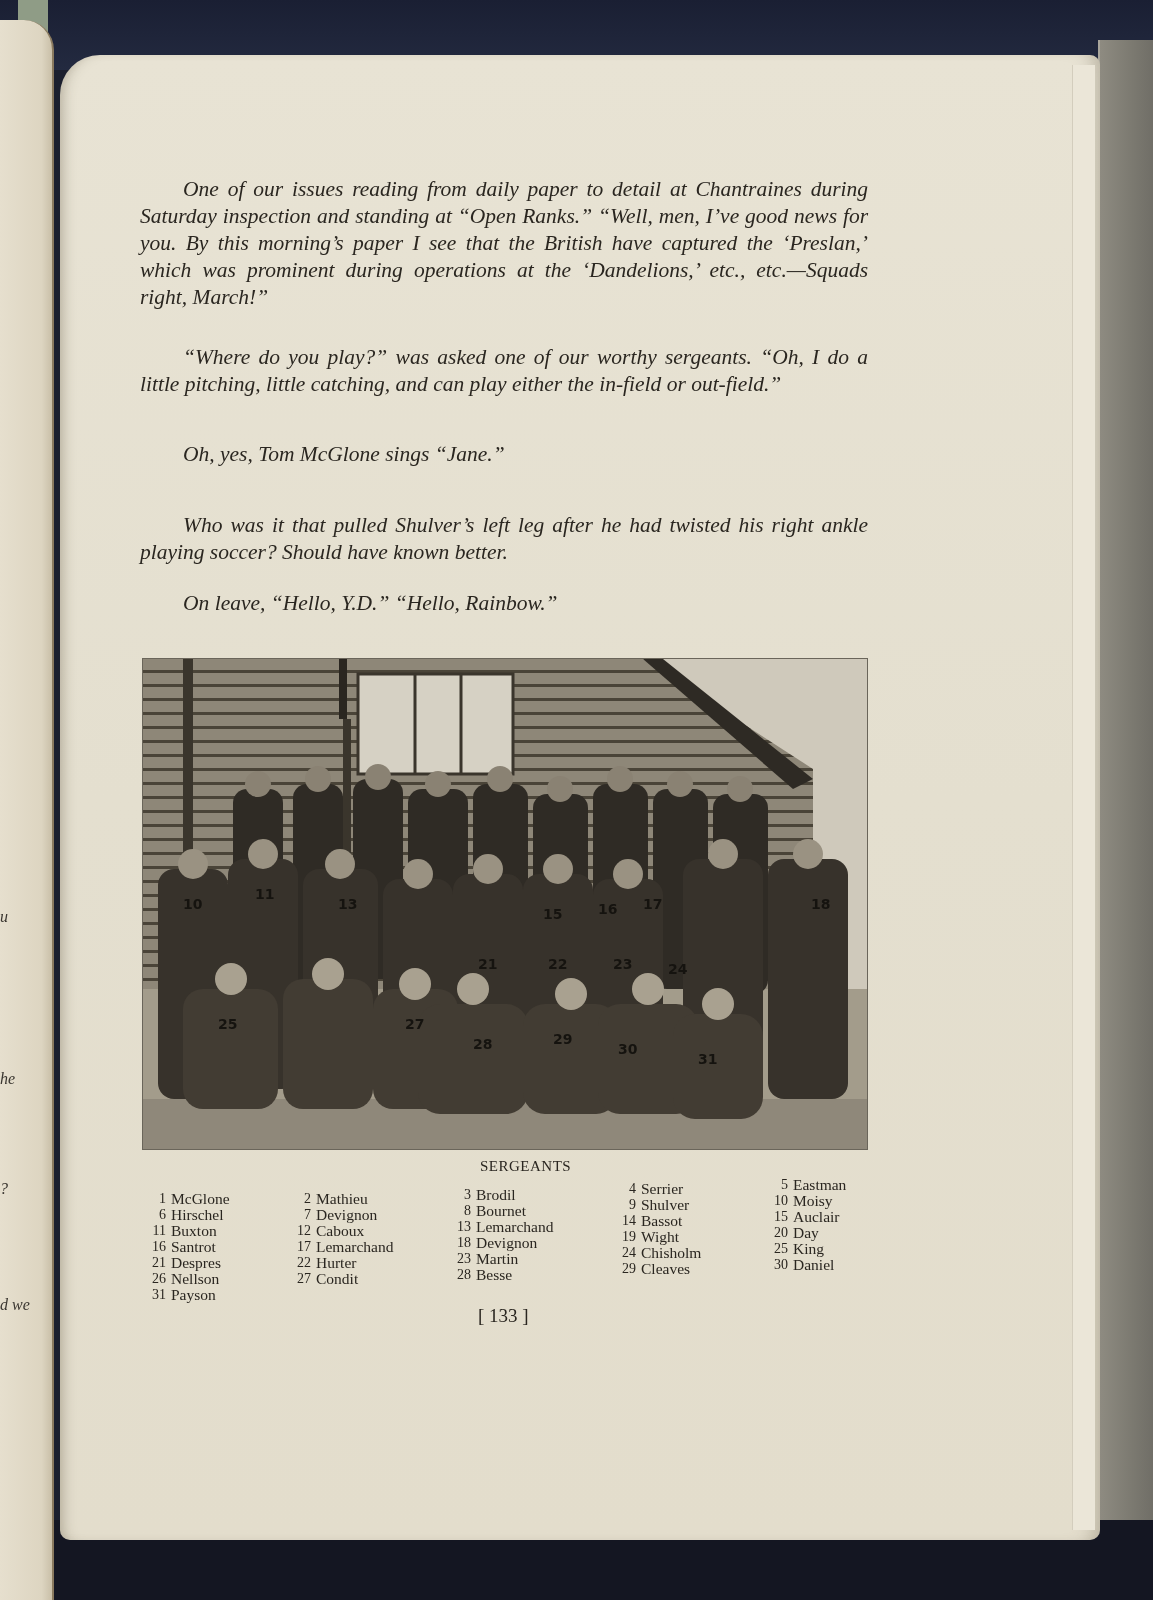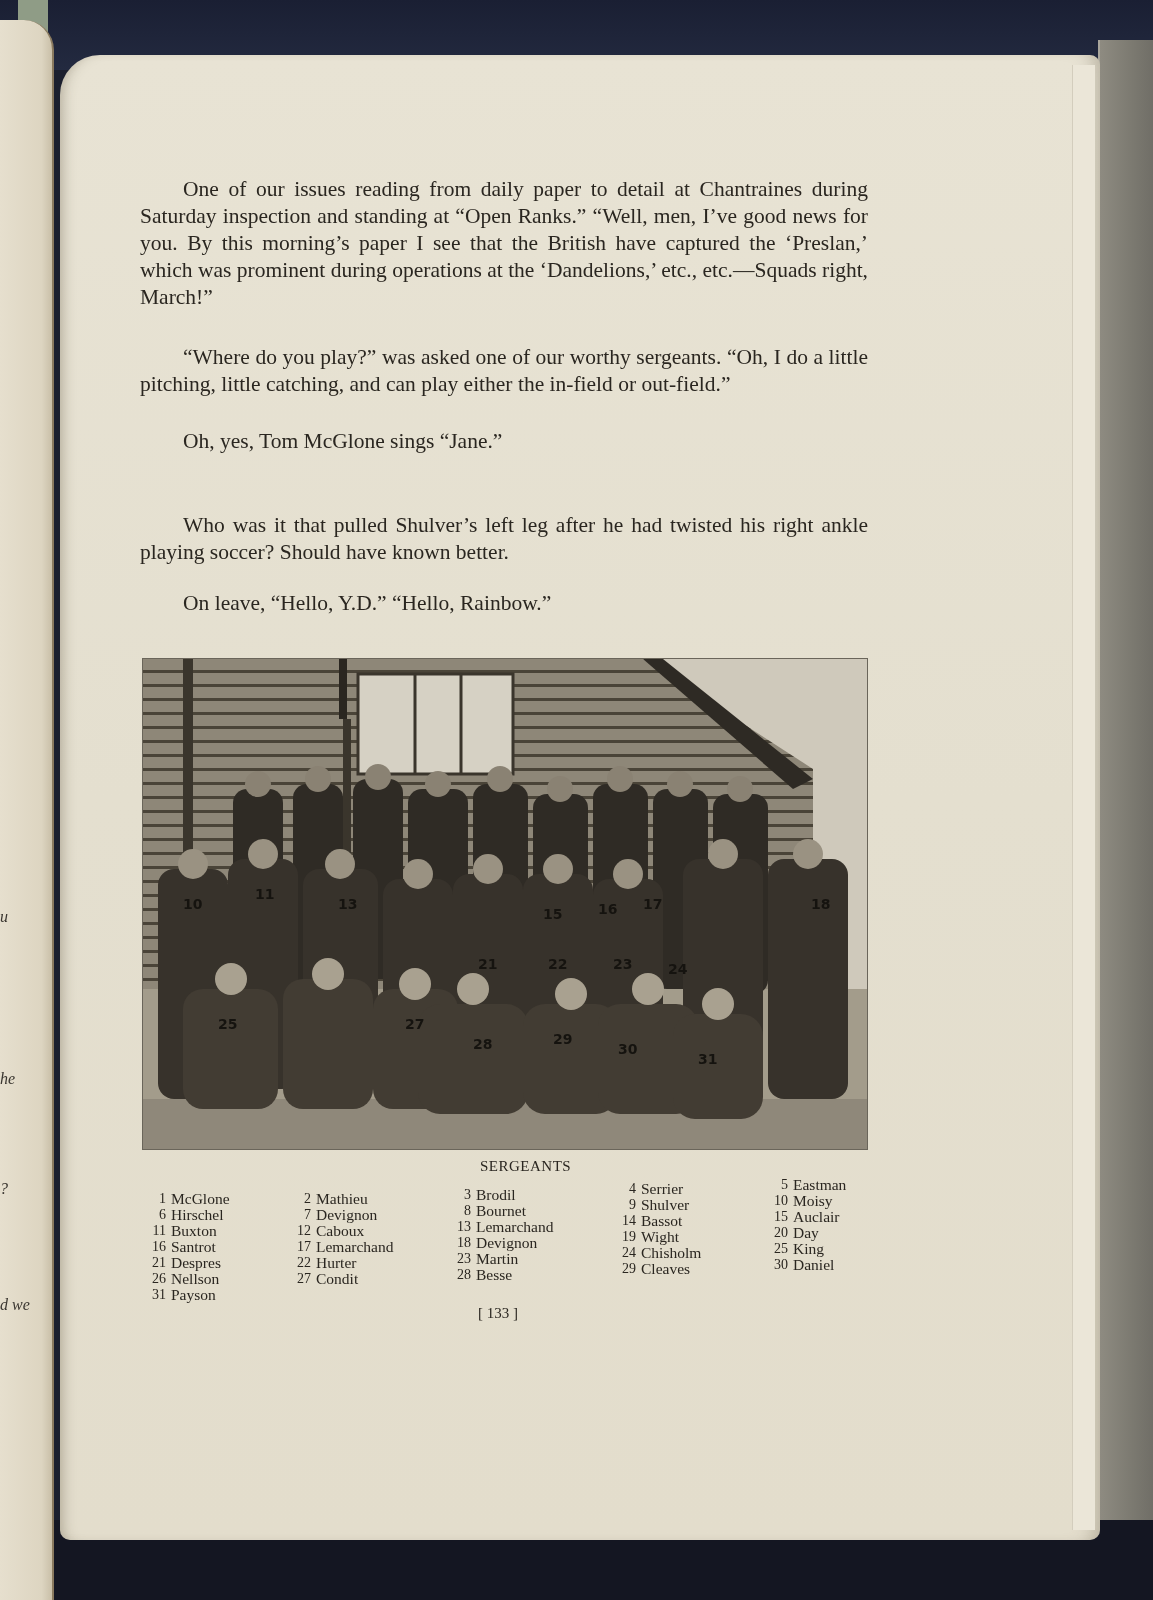--- a/index.html
+++ b/index.html
@@ -43,24 +43,24 @@
     }
     .page-right-edge {
       position: absolute; left: 1072px; top: 65px; width: 22px; height: 1465px;
       background: #ebe6d8; border-left: 1px solid #d3cdbd;
     }
     .text-block {
       position: absolute; left: 140px; width: 728px;
       color: #2a2620; font-size: 21.5px; line-height: 27px;
       text-align: justify;
     }
-    .text-block p { margin: 0; text-indent: 43px; }
+    .text-block p { margin: 0; text-indent: 43px; font-style: italic; }
     .para-1 { top: 176px; }
     .para-2 { top: 344px; }
-    .para-3 { top: 428px; }
+    .para-3 { top: 441px; }
     .para-4 { top: 512px; }
     .para-5 { top: 590px; }
 
     .photo {
       position: absolute; left: 142px; top: 658px; width: 724px; height: 490px;
       background: #b5ae9f; overflow: hidden;
       border: 1px solid #6a655a;
     }
     .photo svg { display: block; }
 
@@ -71,21 +71,21 @@
     .roster {
       position: absolute; top: 1183px; left: 140px;
       display: flex; gap: 0;
       font-size: 15.5px; line-height: 16px; color: #2a2620;
     }
     .roster .col { position: absolute; }
     .roster .row { display: flex; white-space: nowrap; }
     .roster .num { display: inline-block; width: 26px; text-align: right; margin-right: 5px; font-size: 14px; }
     .page-number {
       position: absolute; left: 478px; top: 1305px;
-      font-size: 15px; color: #2a2620;
+      font-size: 19px; color: #2a2620;
     }
   </style>
 </head>
 <body>
 
 <div class="backdrop-top"></div>
 <div class="ribbon"></div>
 <div class="backdrop-bottom"></div>
 <div class="cover-right"></div>
 

